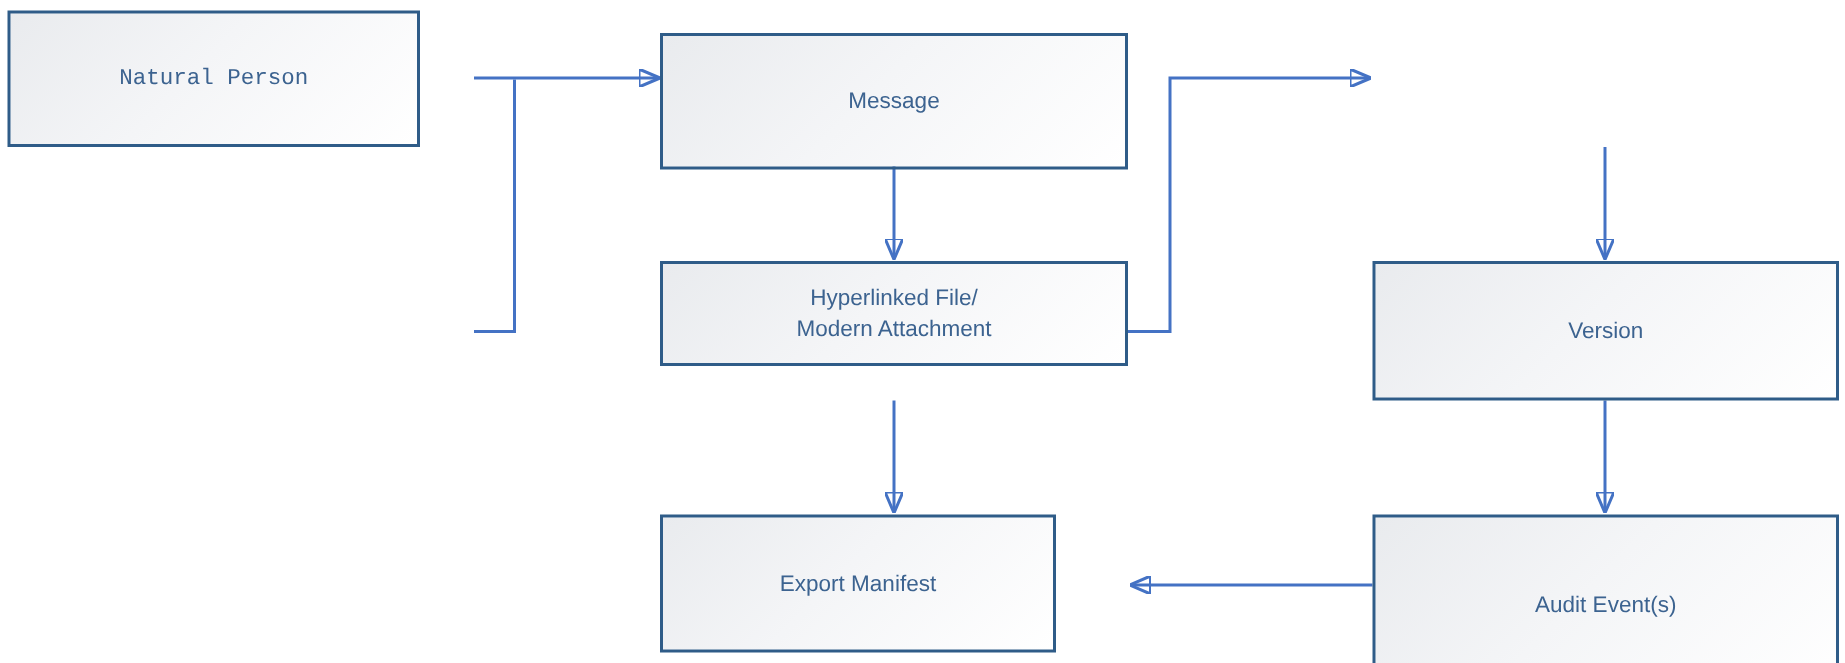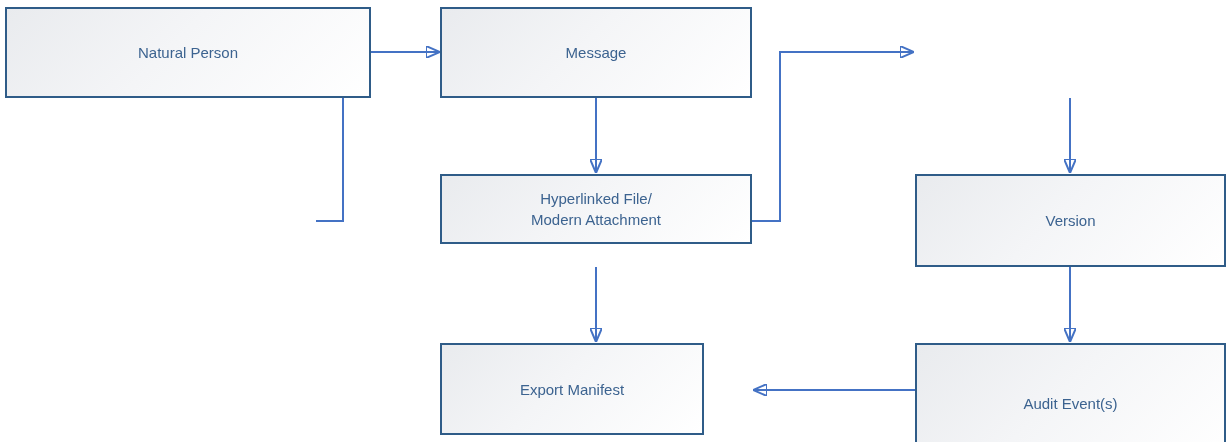--- a/index.html
+++ b/index.html
@@ -63,26 +63,26 @@
     <path d="M316,52 H439" marker-end="url(#arrow)"></path>
     <path d="M316,221 H343 V53"></path>
     <path d="M596,98 V172" marker-end="url(#arrow)"></path>
     <path d="M752,221 H780 V52 H913" marker-end="url(#arrow)"></path>
     <path d="M1070,98 V172" marker-end="url(#arrow)"></path>
     <path d="M1070,267 V341" marker-end="url(#arrow)"></path>
     <path d="M596,267 V341" marker-end="url(#arrow)"></path>
     <path d="M915,390 H754" marker-end="url(#arrow)"></path>
   </svg>
 
-  <div class="node" style="left:5px; top:7px; width:366px; height:91px;">
+  <div class="node" style="left:5px; top:7px; width:275px; height:91px;font-family:Liberation Mono, monospace;">
     <span class="node-label">Natural Person</span>
   </div>
 
 
-  <div class="node" style="left:440px; top:7px; width:312px; height:91px;">
+  <div class="node" style="left:440px; top:22px; width:312px; height:91px;">
     <span class="node-label">Message</span>
   </div>
 
   <div class="node" style="left:440px; top:174px; width:312px; height:70px;">
     <span class="node-label">Hyperlinked File/
 Modern Attachment</span>
   </div>
 
   <div class="node" style="left:440px; top:343px; width:264px; height:92px;">
     <span class="node-label">Export Manifest</span>

